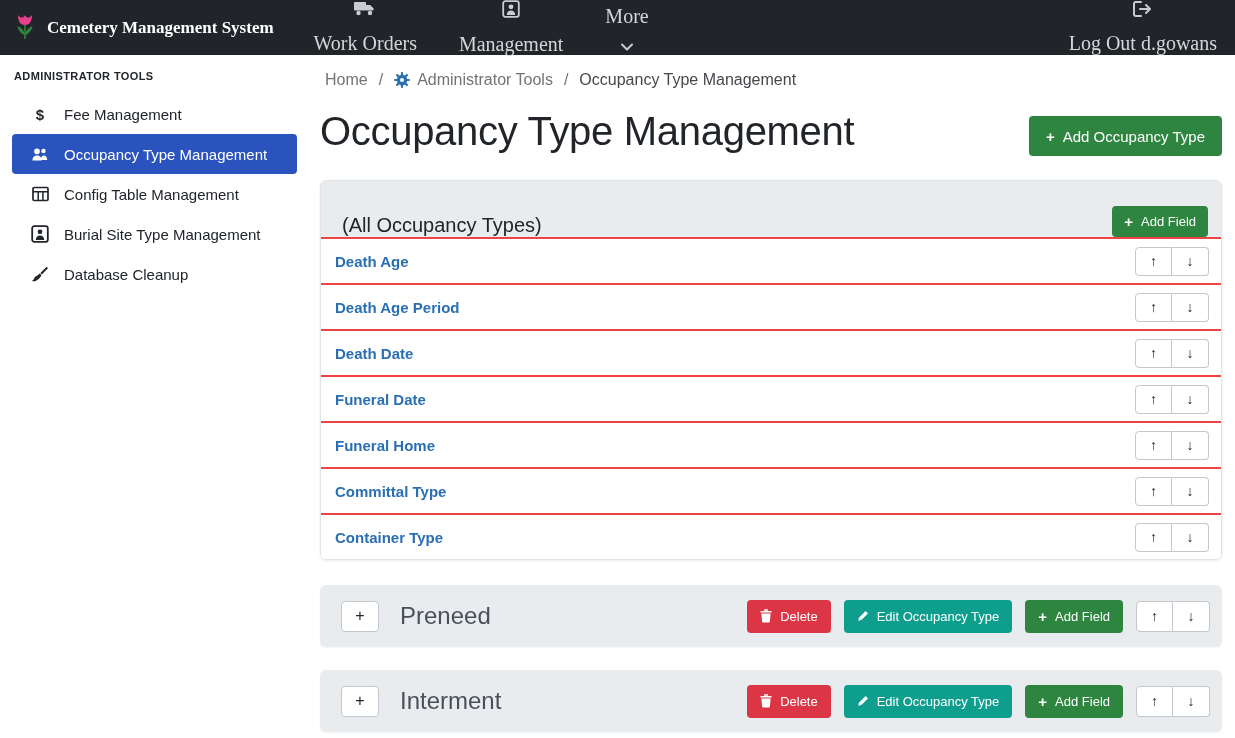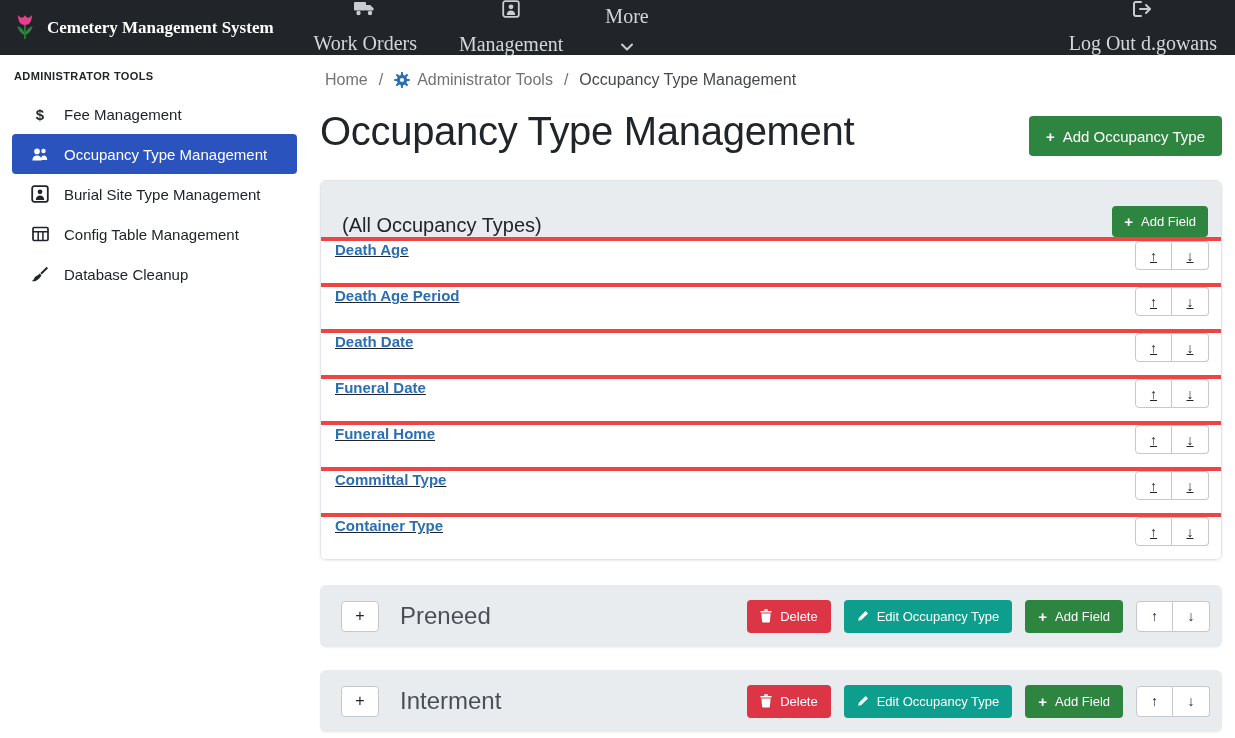--- a/index.html
+++ b/index.html
@@ -67,22 +67,22 @@
     border: 1px solid #e2e5e8; border-radius: 6px; overflow: hidden;
     box-shadow: 0 1px 3px rgba(0,0,0,.08); margin-bottom: 25px;
   }
   .card-header {
     background: #e9ecef; height: 56px; display: flex; align-items: flex-end;
     justify-content: space-between; padding: 0 13px 0 21px;
   }
   .card-title { font-size: 20px; font-weight: 400; color: #212529; }
 
   .field-row {
-    height: 46px; background: #fff; display: flex; align-items: flex-start;
-    justify-content: space-between; padding: 0 12px 0 14px; border-top: 4px solid #ef4444; text-decoration: underline;
+    height: 46px; background: #fff; display: flex; align-items: center;
+    justify-content: space-between; padding: 0 12px 0 14px; border-top: 2px solid #ef4444;
   }
   .field-row:first-of-type { border-top: none; }
   .field-label { color: #2b6fb3; font-weight: 700; font-size: 15px; cursor: pointer; }
 
   .arrow-group { display: flex; }
   .arrow-btn {
     width: 37px; height: 29px; background: #fff; border: 1px solid #c4c8cc;
     color: #212529; font-size: 14px; display: flex; align-items: center;
     justify-content: center; cursor: pointer; padding: 0;
   }
@@ -182,37 +182,37 @@
             <path d="M10.8 13 C10.8 10 12 8.4 13.8 8.4 C15.9 8.4 17.2 10 17.2 13 Z"></path>
             <circle cx="7" cy="4.4" r="2.8"></circle>
             <path d="M2.4 13.6 C2.4 10.2 4.3 8.6 7 8.6 C9.7 8.6 11.6 10.2 11.6 13.6 Z"></path>
           </svg>
         </span>
         <span>Occupancy Type Management</span>
       </div>
 
       <div class="side-item">
         <span class="side-icon">
+          <svg width="17" height="16" viewBox="0 0 17 16">
+            <rect x="1" y="1.5" width="15" height="13" rx="1.2" fill="none" stroke="currentColor" stroke-width="1.7"></rect>
+            <path d="M1 5.8 H16 M6.2 5.8 V14.5 M10.9 5.8 V14.5" stroke="currentColor" stroke-width="1.5" fill="none"></path>
+          </svg>
+        </span>
+        <span>Config Table Management</span>
+      </div>
+
+      <div class="side-item">
+        <span class="side-icon">
           <svg width="18" height="18" viewBox="0 0 18 18">
             <rect x="1.2" y="1.2" width="15.6" height="15.6" rx="2" fill="none" stroke="currentColor" stroke-width="1.8"></rect>
             <circle cx="9" cy="6.8" r="2.4" fill="currentColor"></circle>
             <path d="M4.8 15 C4.8 12 6.6 10.4 9 10.4 C11.4 10.4 13.2 12 13.2 15 Z" fill="currentColor"></path>
           </svg>
         </span>
         <span>Burial Site Type Management</span>
-      </div>
-
-      <div class="side-item">
-        <span class="side-icon">
-          <svg width="17" height="16" viewBox="0 0 17 16">
-            <rect x="1" y="1.5" width="15" height="13" rx="1.2" fill="none" stroke="currentColor" stroke-width="1.7"></rect>
-            <path d="M1 5.8 H16 M6.2 5.8 V14.5 M10.9 5.8 V14.5" stroke="currentColor" stroke-width="1.5" fill="none"></path>
-          </svg>
-        </span>
-        <span>Config Table Management</span>
       </div>
 
       <div class="side-item">
         <span class="side-icon">
           <svg width="18" height="17" viewBox="0 0 18 17" fill="currentColor">
             <path d="M15.6 0.8 L17 2.2 L10.8 8.4 L9.4 7 Z"></path>
             <path d="M8.8 7.6 L10.4 9.2 C9.7 11.2 7.6 13.6 4.6 14.9 C3.2 15.4 1.7 15.3 0.9 15 C2.5 13.9 3.3 12.3 3.9 10.9 C5.4 10.3 7.4 9 8.8 7.6 Z"></path>
           </svg>
         </span>
         <span>Database Cleanup</span>

